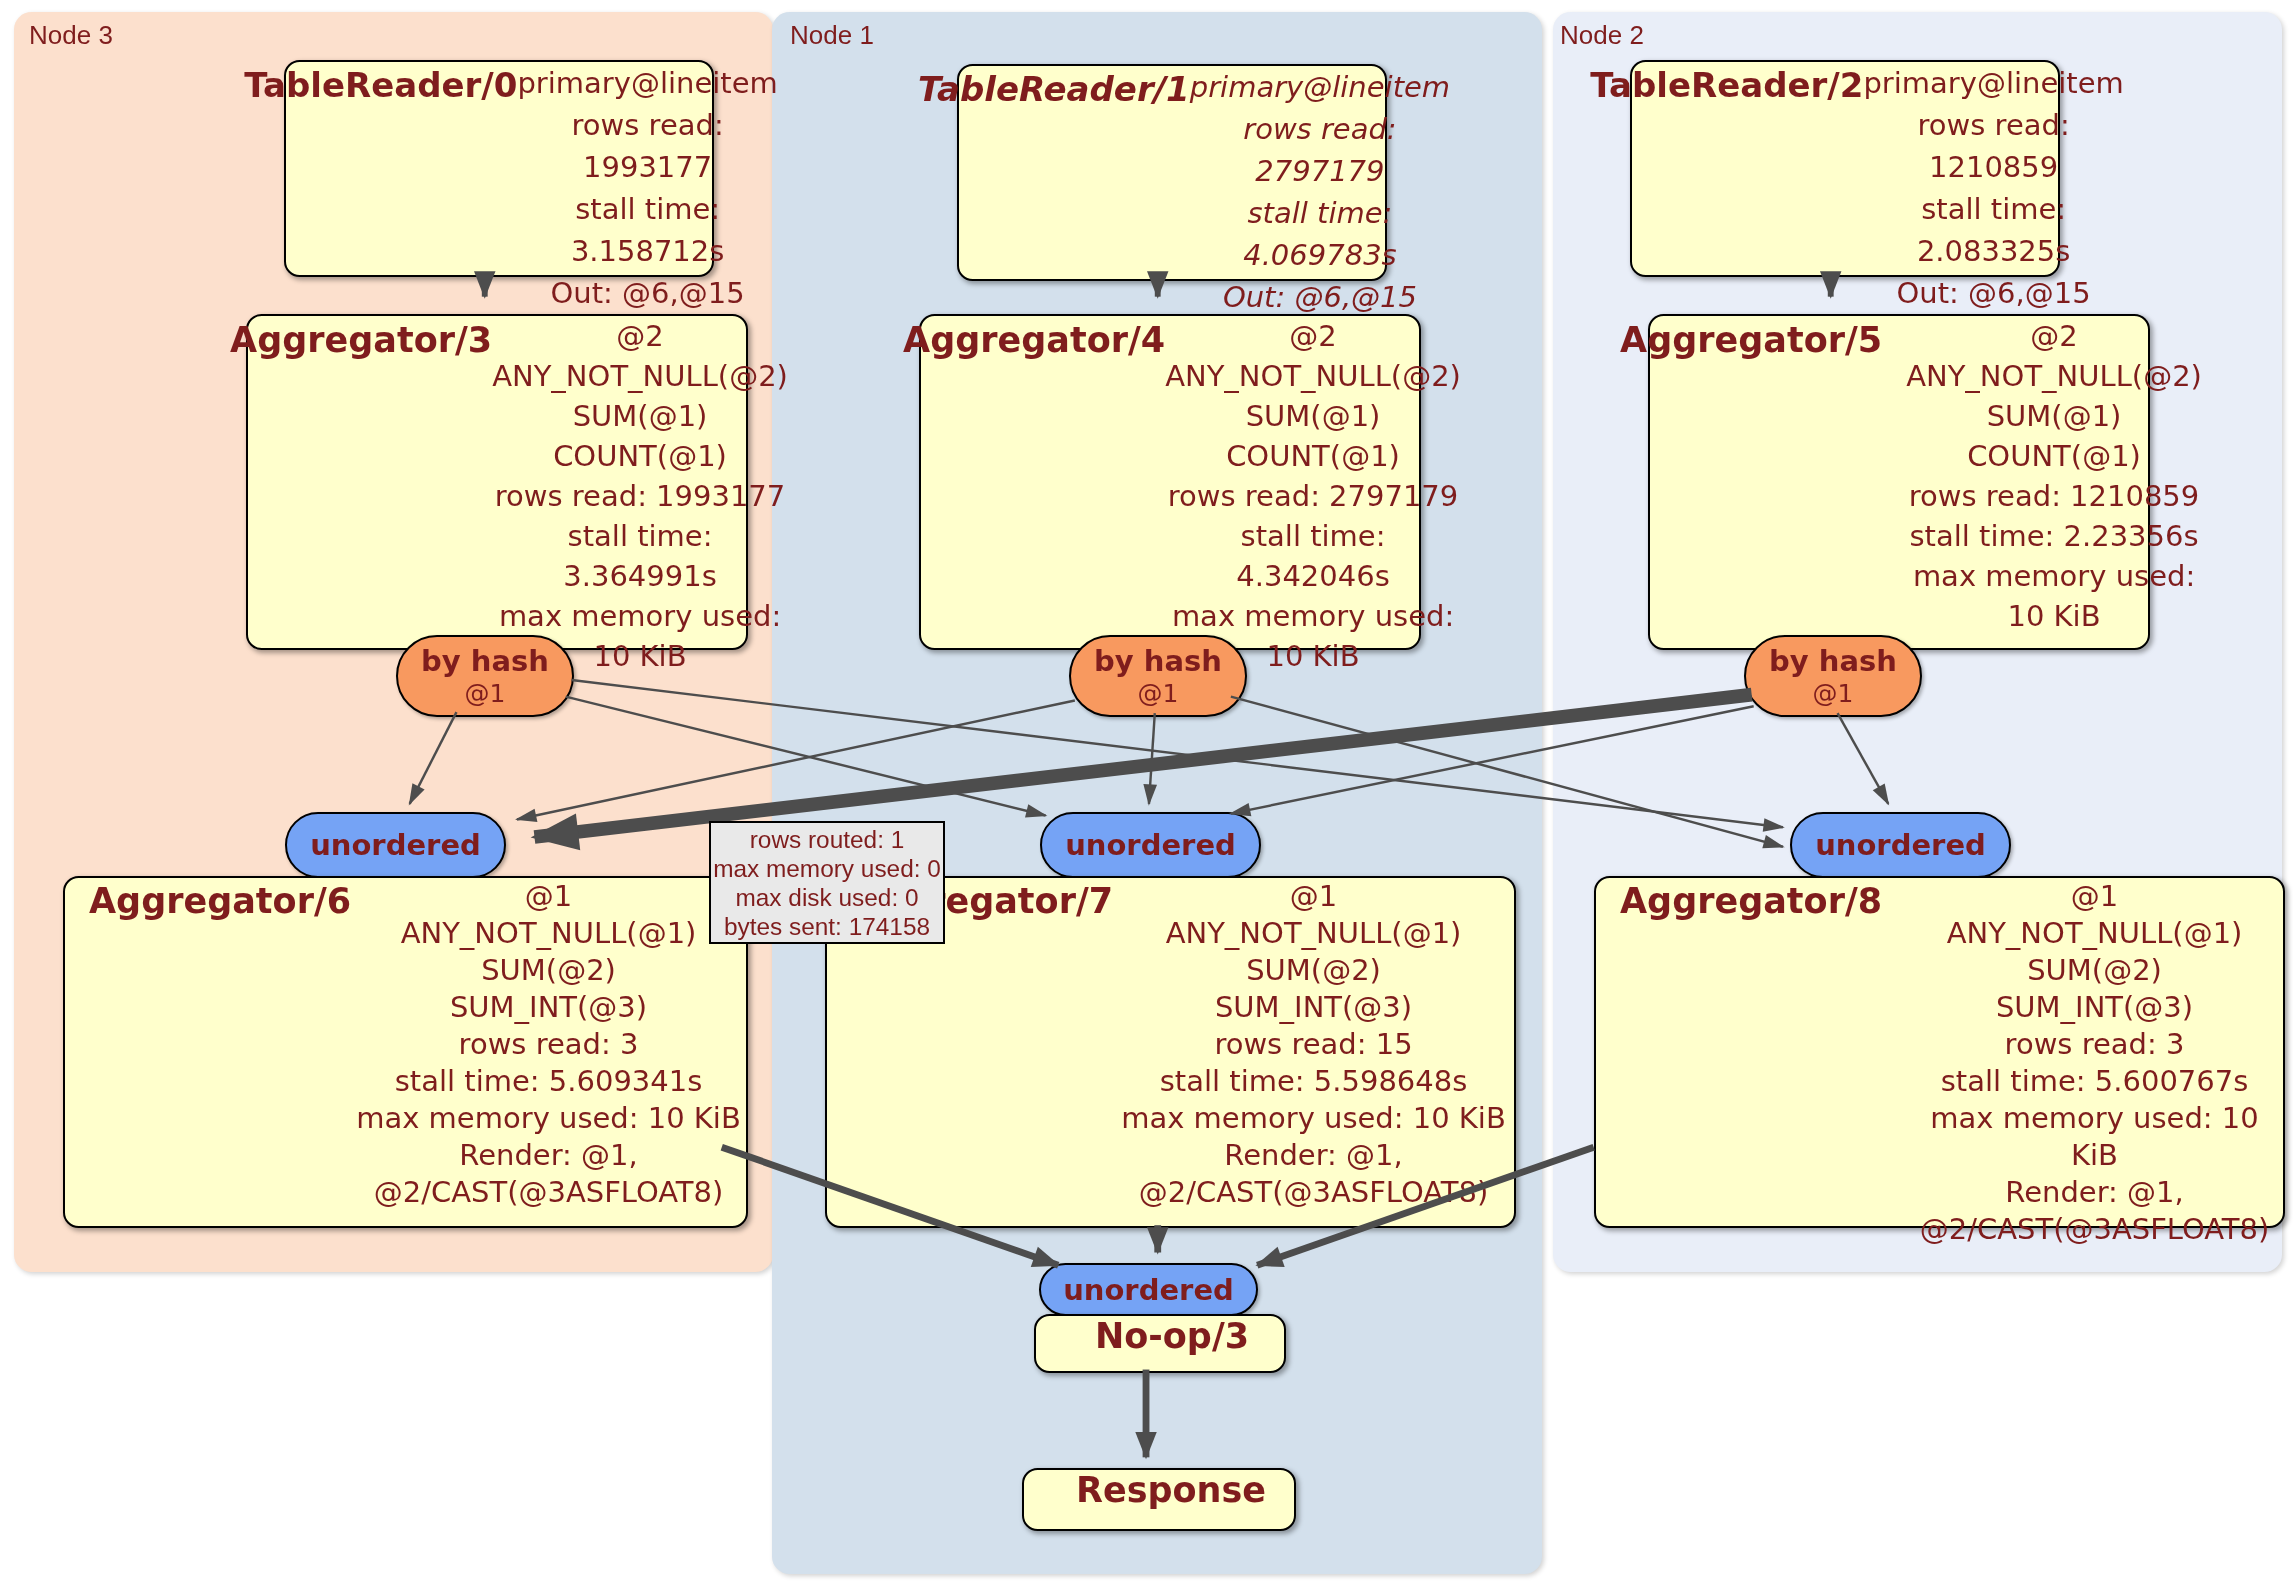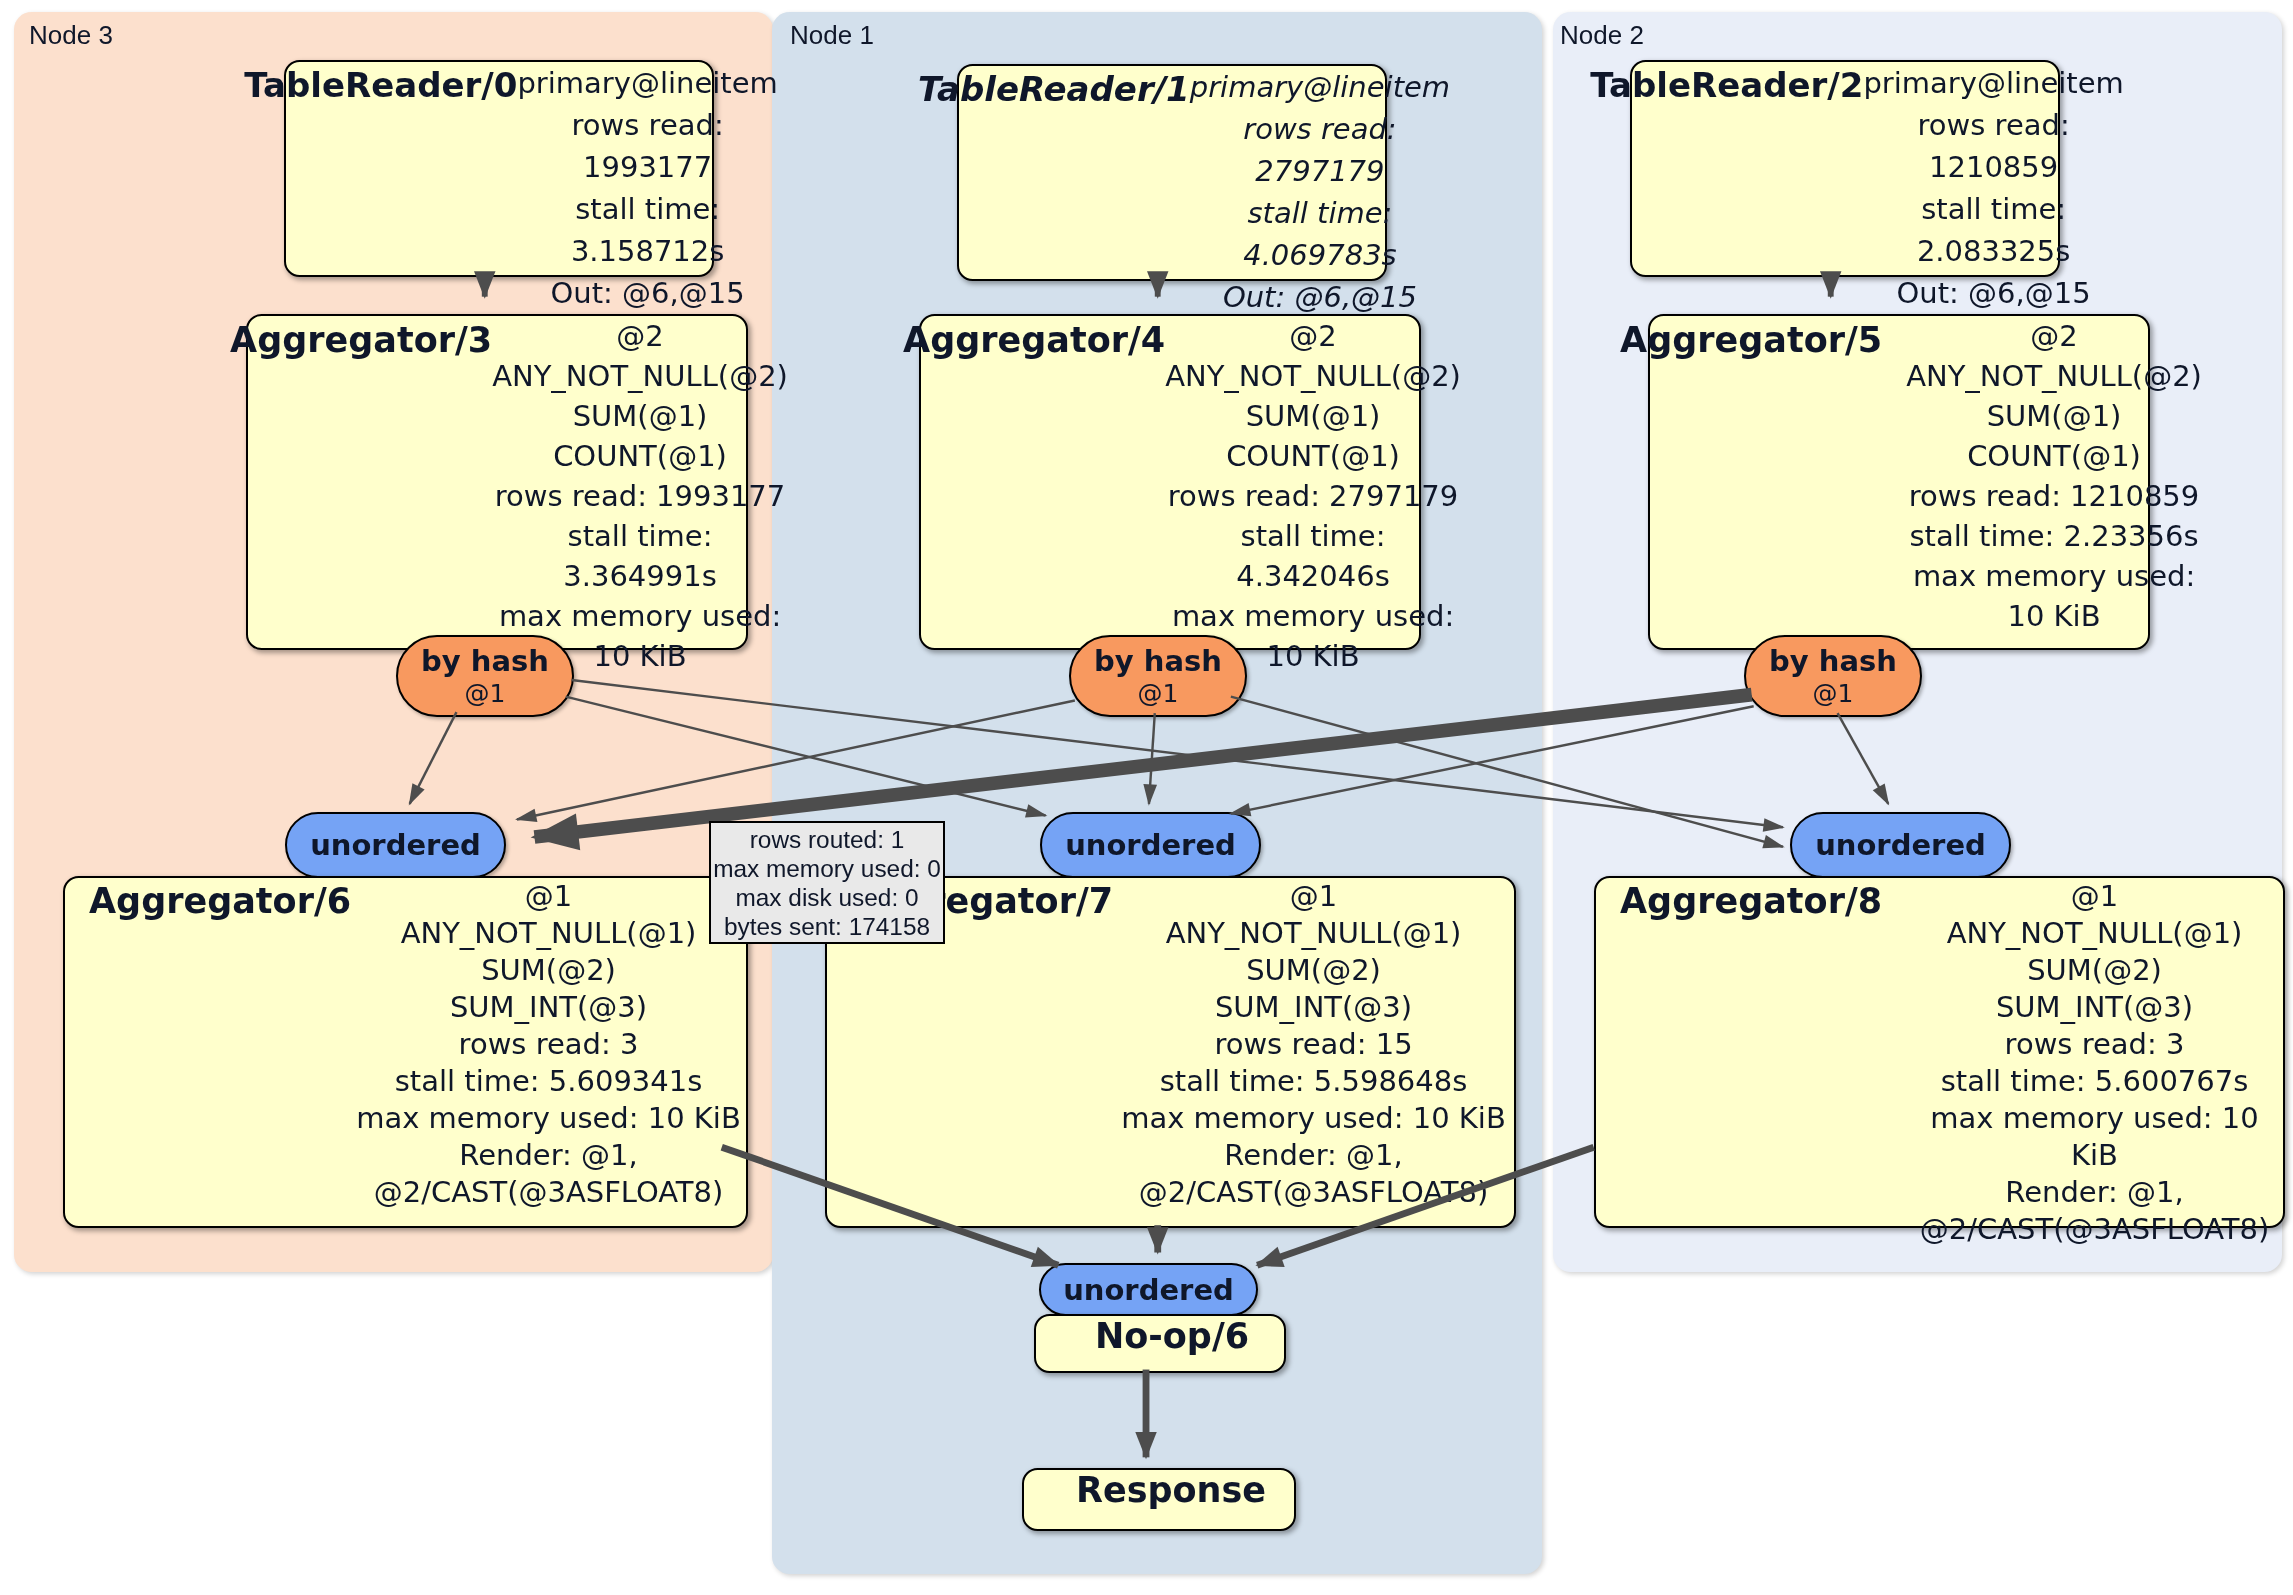--- a/index.html
+++ b/index.html
@@ -1,17 +1,17 @@
 <!DOCTYPE html>
 <html><head>
 <meta charset="utf-8">
 <style>
   html,body{margin:0;padding:0;background:#ffffff;}
   #canvas{position:relative;width:2294px;height:1596px;background:#ffffff;overflow:hidden;
-          font-family:"DejaVu Sans","Liberation Sans",sans-serif;color:#0f172a;}
+          font-family:"DejaVu Sans","Liberation Sans",sans-serif;color:#7f1d1d;}
   .panel{position:absolute;border-radius:17.6px;box-shadow:2px 2px 4.9px rgba(0,0,0,0.18);}
   .panel-label{position:absolute;font-size:26px;font-family:"Liberation Sans",sans-serif;}
   .procbox{position:absolute;background:#ffffcc;border:2.9px solid #000;border-radius:15.6px;
            box-shadow:2.9px 2.9px 4.9px rgba(0,0,0,0.35);text-align:center;
            display:flex;justify-content:center;z-index:2;padding-left:24px;}
   .procbox .title{font-weight:bold;}
   .tr .title{font-size:34px;line-height:47px;}
   .tr .lines div{font-size:29px;line-height:42px;text-align:center;}
   .aggtop .title{font-size:35px;line-height:49px;}
   .aggtop .lines div{font-size:29px;line-height:40px;}
@@ -170,21 +170,21 @@
         <div>stall time: 5.600767s</div>
         <div>max memory used: 10 KiB</div>
         <div>Render: @1, @2/CAST(@3ASFLOAT8)</div>
       </div>
   </div>
 
   <div class="oval sync" style="left:1039px;top:1263px;width:215px;height:49px;">
     <div class="slabel">unordered</div>
   </div>
   <div class="procbox minibox" style="left:1034px;top:1314px;width:224px;height:55px;">
-    <div class="title">No-op/6</div>
+    <div class="title">No-op/3</div>
   </div>
   <div class="procbox minibox" style="left:1022px;top:1468px;width:246px;height:59px;">
     <div class="title">Response</div>
   </div>
 
   <svg id="edges" width="2294" height="1596" viewBox="0 0 2352 1636" xmlns="http://www.w3.org/2000/svg">
     <defs>
       <marker id="ah-s" markerUnits="userSpaceOnUse" markerWidth="26" markerHeight="20" refX="22" refY="10" orient="auto">
         <path d="M2,3 L24,10 L2,17 z" fill="#4d4d4d"></path>
       </marker>

